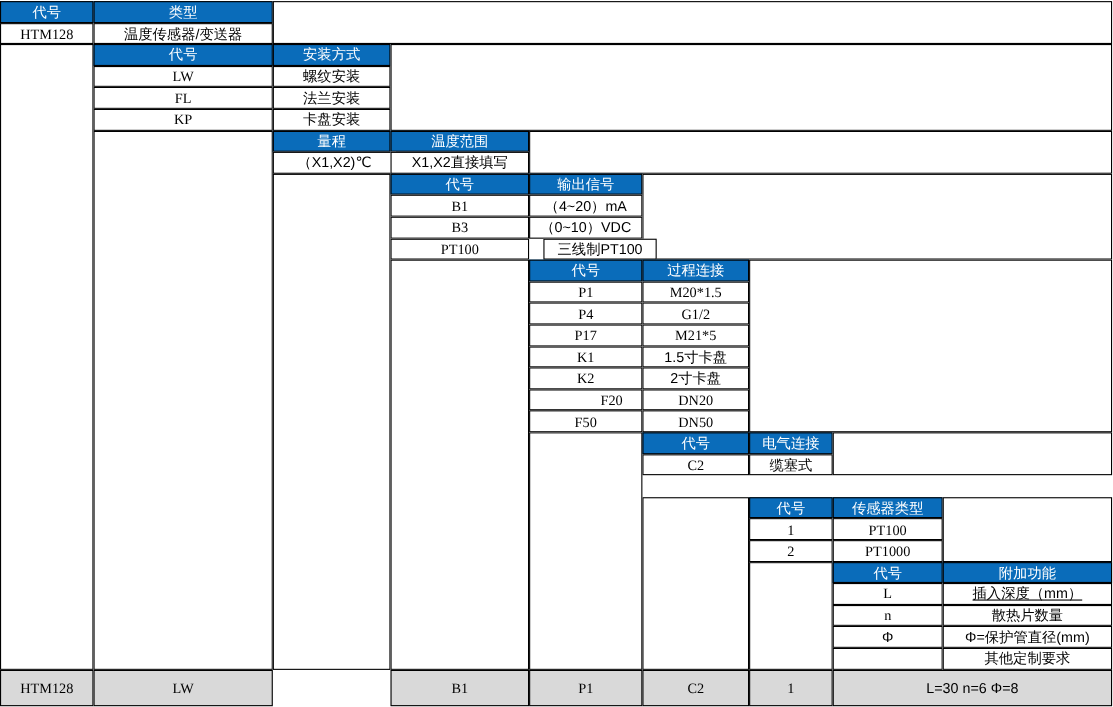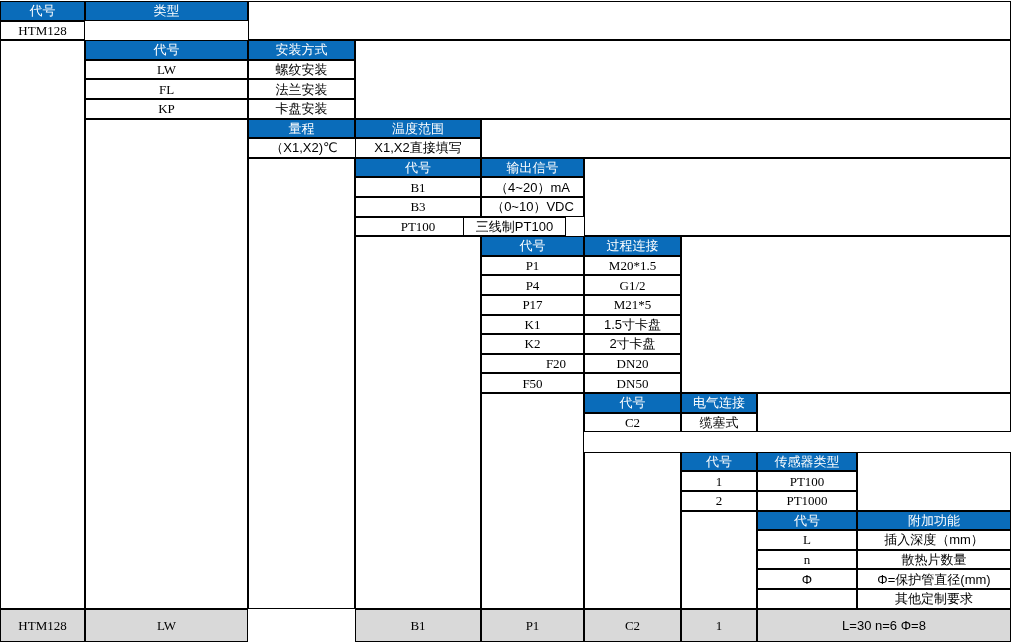--- a/index.html
+++ b/index.html
@@ -57,20 +57,21 @@
     <div class="cell blank" style="left: 85px; top: 118.6px; width: 163px; height: 490px;"></div>
     <div class="cell blank" style="left: 248px; top: 157.8px; width: 107px; height: 450.8px;"></div>
     <div class="cell blank" style="left: 355px; top: 236.2px; width: 126px; height: 372.4px;"></div>
     <div class="cell blank" style="left: 481px; top: 393px; width: 103px; height: 215.6px;"></div>
     <div class="cell blank" style="left: 584px; top: 451.8px; width: 97px; height: 156.8px;"></div>
     <div class="cell blank" style="left: 681px; top: 510.6px; width: 76px; height: 98px;"></div>
     <div class="cell hdr cn" style="left: 0px; top: 1px; width: 85px; height: 19.6px;">代号</div>
     <div class="cell hdr cn" style="left: 85px; top: 1px; width: 163px; height: 19.6px;">类型</div>
     <div class="cell blank" style="left: 248px; top: 1px; width: 763px; height: 39.2px;"></div>
     <div class="cell val" style="left: 0px; top: 20.6px; width: 85px; height: 19.6px;">HTM128</div>
+    <div class="cell val cn" style="left: 85px; top: 20.6px; width: 163px; height: 19.6px;">温度传感器/变送器</div>
     <div class="cell hdr cn" style="left: 85px; top: 40.2px; width: 163px; height: 19.6px;">代号</div>
     <div class="cell hdr cn" style="left: 248px; top: 40.2px; width: 107px; height: 19.6px;">安装方式</div>
     <div class="cell blank" style="left: 355px; top: 40.2px; width: 656px; height: 78.4px;"></div>
     <div class="cell val" style="left: 85px; top: 59.8px; width: 163px; height: 19.6px;">LW</div>
     <div class="cell val cn" style="left: 248px; top: 59.8px; width: 107px; height: 19.6px;">螺纹安装</div>
     <div class="cell val" style="left: 85px; top: 79.4px; width: 163px; height: 19.6px;">FL</div>
     <div class="cell val cn" style="left: 248px; top: 79.4px; width: 107px; height: 19.6px;">法兰安装</div>
     <div class="cell val" style="left: 85px; top: 99px; width: 163px; height: 19.6px;">KP</div>
     <div class="cell val cn" style="left: 248px; top: 99px; width: 107px; height: 19.6px;">卡盘安装</div>
     <div class="cell hdr cn" style="left: 248px; top: 118.6px; width: 107px; height: 19.6px;">量程</div>
@@ -79,21 +80,21 @@
     <div class="cell val cn" style="left: 248px; top: 138.2px; width: 112px; height: 19.6px;">（X1,X2)℃</div>
     <div class="cell val cn" style="left: 355px; top: 138.2px; width: 126px; height: 19.6px;">X1,X2直接填写</div>
     <div class="cell hdr cn" style="left: 355px; top: 157.8px; width: 126px; height: 19.6px;">代号</div>
     <div class="cell hdr cn" style="left: 481px; top: 157.8px; width: 103px; height: 19.6px;">输出信号</div>
     <div class="cell blank" style="left: 584px; top: 157.8px; width: 427px; height: 78.4px;"></div>
     <div class="cell val" style="left: 355px; top: 177.4px; width: 126px; height: 19.6px;">B1</div>
     <div class="cell val cn" style="left: 481px; top: 177.4px; width: 103px; height: 19.6px;">（4~20）mA</div>
     <div class="cell val" style="left: 355px; top: 197px; width: 126px; height: 19.6px;">B3</div>
     <div class="cell val cn" style="left: 481px; top: 197px; width: 103px; height: 19.6px;">（0~10）VDC</div>
     <div class="cell val" style="left: 355px; top: 216.6px; width: 126px; height: 19.6px;">PT100</div>
-    <div class="cell val cn" style="left: 463px; top: 216.6px; width: 103px; height: 19.6px;">三线制PT100</div>
+    <div class="cell val cn" style="left: 494px; top: 216.6px; width: 103px; height: 19.6px;">三线制PT100</div>
     <div class="cell hdr cn" style="left: 481px; top: 236.2px; width: 103px; height: 19.6px;">代号</div>
     <div class="cell hdr cn" style="left: 584px; top: 236.2px; width: 97px; height: 19.6px;">过程连接</div>
     <div class="cell blank" style="left: 681px; top: 236.2px; width: 330px; height: 156.8px;"></div>
     <div class="cell val" style="left: 481px; top: 255.8px; width: 103px; height: 19.6px;">P1</div>
     <div class="cell val" style="left: 584px; top: 255.8px; width: 97px; height: 19.6px;">M20*1.5</div>
     <div class="cell val" style="left: 481px; top: 275.4px; width: 103px; height: 19.6px;">P4</div>
     <div class="cell val" style="left: 584px; top: 275.4px; width: 97px; height: 19.6px;">G1/2</div>
     <div class="cell val" style="left: 481px; top: 295px; width: 103px; height: 19.6px;">P17</div>
     <div class="cell val" style="left: 584px; top: 295px; width: 97px; height: 19.6px;">M21*5</div>
     <div class="cell val" style="left: 481px; top: 314.6px; width: 103px; height: 19.6px;">K1</div>
@@ -112,21 +113,21 @@
     <div class="cell hdr cn" style="left: 681px; top: 451.8px; width: 76px; height: 19.6px;">代号</div>
     <div class="cell hdr cn" style="left: 757px; top: 451.8px; width: 100px; height: 19.6px;">传感器类型</div>
     <div class="cell blank" style="left: 857px; top: 451.8px; width: 154px; height: 58.8px;"></div>
     <div class="cell val" style="left: 681px; top: 471.4px; width: 76px; height: 19.6px;">1</div>
     <div class="cell val" style="left: 757px; top: 471.4px; width: 100px; height: 19.6px;">PT100</div>
     <div class="cell val" style="left: 681px; top: 491px; width: 76px; height: 19.6px;">2</div>
     <div class="cell val" style="left: 757px; top: 491px; width: 100px; height: 19.6px;">PT1000</div>
     <div class="cell hdr cn" style="left: 757px; top: 510.6px; width: 100px; height: 19.6px;">代号</div>
     <div class="cell hdr cn" style="left: 857px; top: 510.6px; width: 154px; height: 19.6px;">附加功能</div>
     <div class="cell val" style="left: 757px; top: 530.2px; width: 100px; height: 19.6px;">L</div>
-    <div class="cell val cn" style="left: 857px; top: 530.2px; width: 154px; height: 19.6px;">插入深度（mm）</div>
+    <div class="cell val cn" style="left: 857px; top: 530.2px; width: 154px; height: 19.6px; text-decoration: underline;">插入深度（mm）</div>
     <div class="cell val" style="left: 757px; top: 549.8px; width: 100px; height: 19.6px;">n</div>
     <div class="cell val cn" style="left: 857px; top: 549.8px; width: 154px; height: 19.6px;">散热片数量</div>
     <div class="cell val cn" style="left: 757px; top: 569.4px; width: 100px; height: 19.6px;">Φ</div>
     <div class="cell val cn" style="left: 857px; top: 569.4px; width: 154px; height: 19.6px;">Φ=保护管直径(mm)</div>
     <div class="cell val" style="left: 757px; top: 589px; width: 100px; height: 19.6px;"></div>
     <div class="cell val cn" style="left: 857px; top: 589px; width: 154px; height: 19.6px;">其他定制要求</div>
     <div class="cell sum" style="left: 0px; top: 608.6px; width: 85px; height: 33.4px;">HTM128</div>
     <div class="cell sum" style="left: 85px; top: 608.6px; width: 163px; height: 33.4px;">LW</div>
     <div class="cell sum" style="left: 355px; top: 608.6px; width: 126px; height: 33.4px;">B1</div>
     <div class="cell sum" style="left: 481px; top: 608.6px; width: 103px; height: 33.4px;">P1</div>

